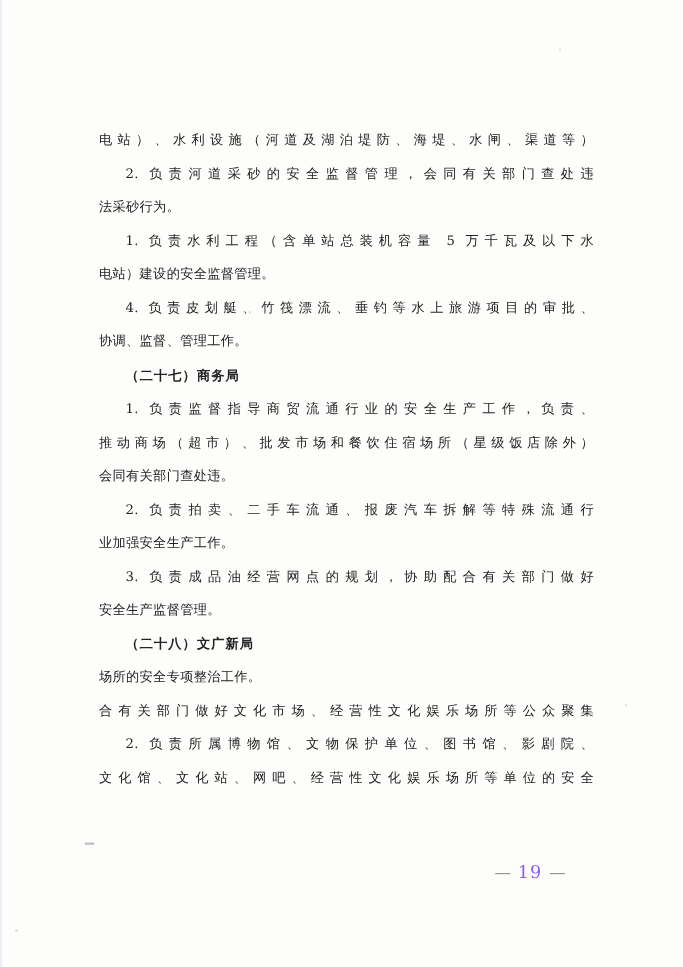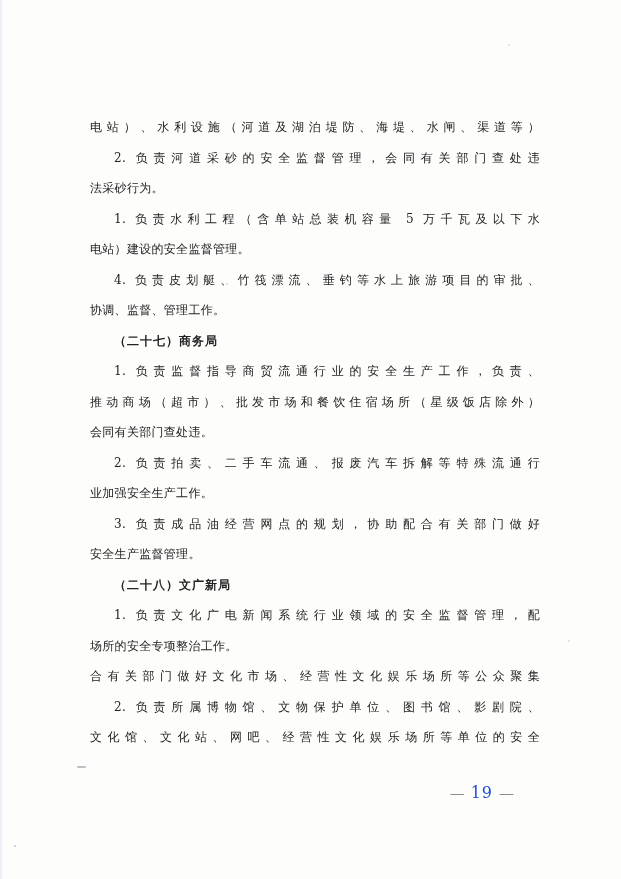--- a/index.html
+++ b/index.html
@@ -57,21 +57,21 @@
     text-align: right;
     font-size: 16px;
     color: #222222;
   }
   .pagenum .dash {
     color: #8a8a8a;
     padding: 0 6px;
     font-size: 15px;
   }
   .pagenum .num {
-    color: #1d4ed8;
+    color: #8b5cf6;
     letter-spacing: 1px;
     margin-top: 39px;
   }
   
   .artifact-dash {
     position: absolute;
     left: 77px;
     top: 766px;
     width: 9px;
     height: 2px;
@@ -109,21 +109,20 @@
       <div class="line">协调、监督、管理工作。</div>
       <div class="line i b">（二十七）商务局</div>
       <div class="line j i">1. 负责监督指导商贸流通行业的安全生产工作，负责、</div>
       <div class="line j">推动商场（超市）、批发市场和餐饮住宿场所（星级饭店除外）</div>
       <div class="line">会同有关部门查处违。</div>
       <div class="line j i">2. 负责拍卖、二手车流通、报废汽车拆解等特殊流通行</div>
       <div class="line">业加强安全生产工作。</div>
       <div class="line j i">3. 负责成品油经营网点的规划，协助配合有关部门做好</div>
       <div class="line">安全生产监督管理。</div>
       <div class="line i b">（二十八）文广新局</div>
-      <div class="line j i">1. 负责文化广电新闻系统行业领域的安全监督管理，配</div>
       <div class="line">场所的安全专项整治工作。</div>
       <div class="line j">合有关部门做好文化市场、经营性文化娱乐场所等公众聚集</div>
       <div class="line j i">2. 负责所属博物馆、文物保护单位、图书馆、影剧院、</div>
       <div class="line j">文化馆、文化站、网吧、经营性文化娱乐场所等单位的安全</div>
     </div>
 
   <div class="artifact-dash"></div>
 
   <div class="pagenum">
     <span class="dash">—</span><span class="num">19</span><span class="dash">—</span>

